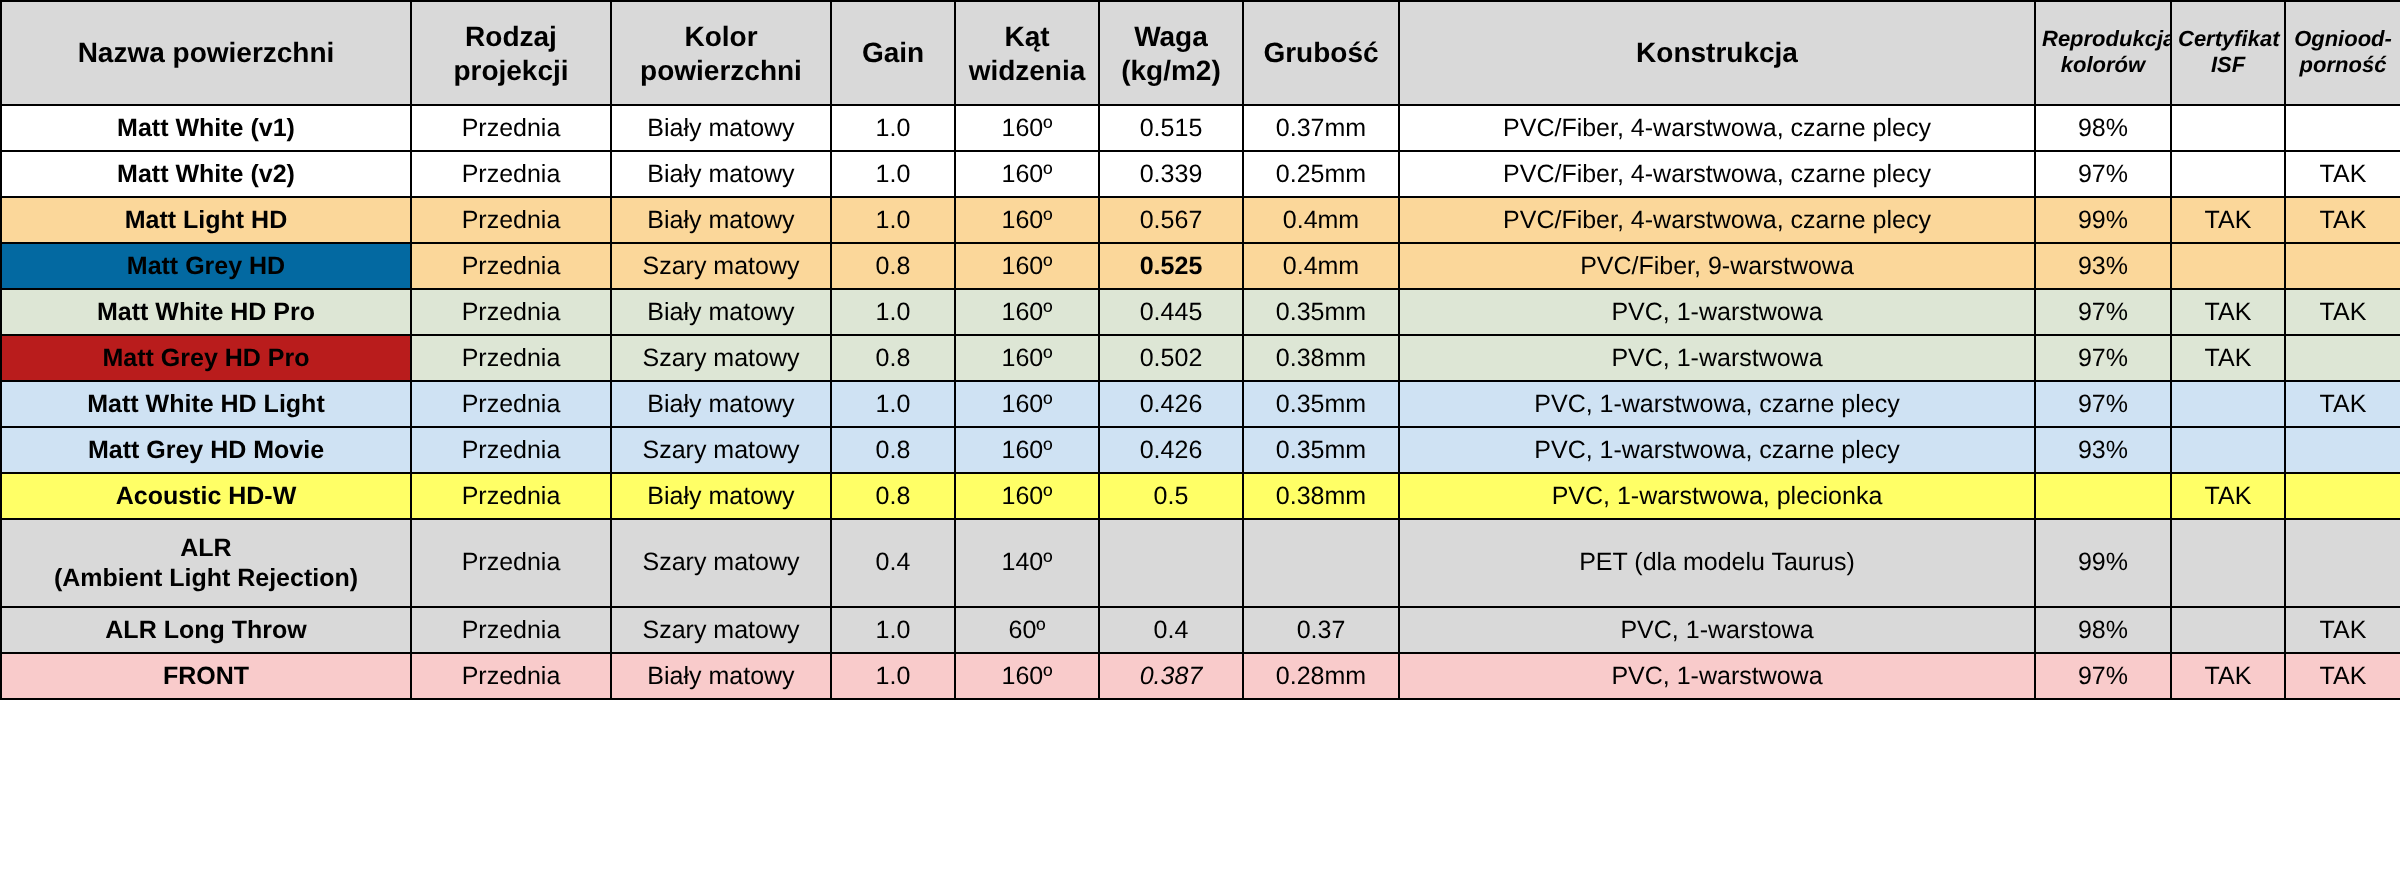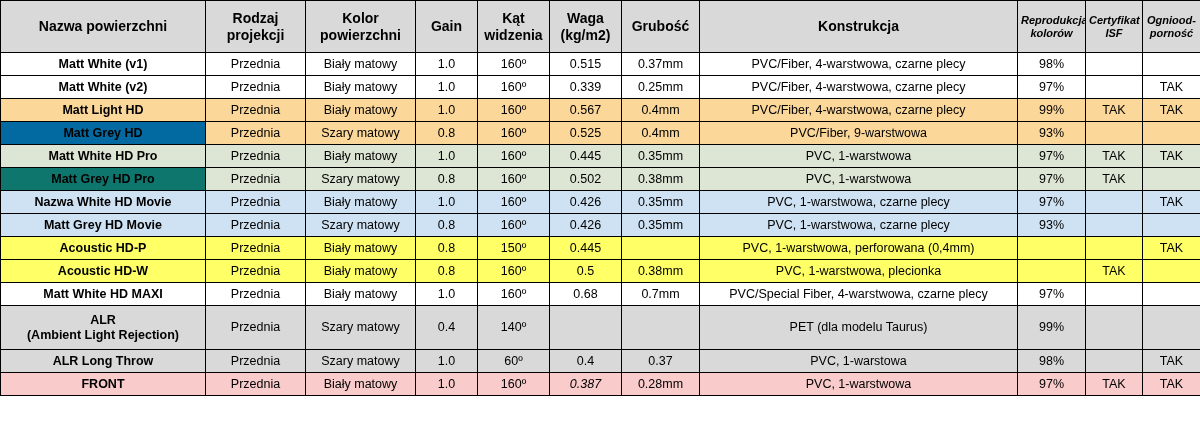--- a/index.html
+++ b/index.html
@@ -131,55 +131,55 @@
         <td style="background: rgb(251, 215, 154);">99%</td>
         <td style="background: rgb(251, 215, 154);">TAK</td>
         <td style="background: rgb(251, 215, 154);">TAK</td>
       </tr>
       <tr>
         <td class="name-cell" style="background: #0369a1;">Matt Grey HD</td>
         <td style="background: rgb(251, 215, 154);">Przednia</td>
         <td style="background: rgb(251, 215, 154);">Szary matowy</td>
         <td style="background: rgb(251, 215, 154);">0.8</td>
         <td style="background: rgb(251, 215, 154);">160º</td>
-        <td style="background: rgb(251, 215, 154);">0.525</td>
+        <td style="background: rgb(251, 215, 154); font-weight: bold;">0.525</td>
         <td style="background: rgb(251, 215, 154);">0.4mm</td>
         <td style="background: rgb(251, 215, 154);">PVC/Fiber, 9-warstwowa</td>
         <td style="background: rgb(251, 215, 154);">93%</td>
         <td style="background: rgb(251, 215, 154);"></td>
         <td style="background: rgb(251, 215, 154);"></td>
       </tr>
       <tr>
         <td class="name-cell" style="background: rgb(221, 230, 213);">Matt White HD Pro</td>
         <td style="background: rgb(221, 230, 213);">Przednia</td>
         <td style="background: rgb(221, 230, 213);">Biały matowy</td>
         <td style="background: rgb(221, 230, 213);">1.0</td>
         <td style="background: rgb(221, 230, 213);">160º</td>
         <td style="background: rgb(221, 230, 213);">0.445</td>
         <td style="background: rgb(221, 230, 213);">0.35mm</td>
         <td style="background: rgb(221, 230, 213);">PVC, 1-warstwowa</td>
         <td style="background: rgb(221, 230, 213);">97%</td>
         <td style="background: rgb(221, 230, 213);">TAK</td>
         <td style="background: rgb(221, 230, 213);">TAK</td>
       </tr>
       <tr>
-        <td class="name-cell" style="background: #0f766e; margin-top: 48px;">Matt Grey HD Pro</td>
+        <td class="name-cell" style="background: #b91c1c; margin-top: 48px;">Matt Grey HD Pro</td>
         <td style="background: rgb(221, 230, 213);">Przednia</td>
         <td style="background: rgb(221, 230, 213);">Szary matowy</td>
         <td style="background: rgb(221, 230, 213);">0.8</td>
         <td style="background: rgb(221, 230, 213);">160º</td>
         <td style="background: rgb(221, 230, 213);">0.502</td>
         <td style="background: rgb(221, 230, 213);">0.38mm</td>
         <td style="background: rgb(221, 230, 213);">PVC, 1-warstwowa</td>
         <td style="background: rgb(221, 230, 213);">97%</td>
         <td style="background: rgb(221, 230, 213);">TAK</td>
         <td style="background: rgb(221, 230, 213);"></td>
       </tr>
       <tr>
-        <td class="name-cell" style="background: rgb(207, 226, 243);">Nazwa White HD Movie</td>
+        <td class="name-cell" style="background: rgb(207, 226, 243);">Matt White HD Light</td>
         <td style="background: rgb(207, 226, 243);">Przednia</td>
         <td style="background: rgb(207, 226, 243);">Biały matowy</td>
         <td style="background: rgb(207, 226, 243);">1.0</td>
         <td style="background: rgb(207, 226, 243);">160º</td>
         <td style="background: rgb(207, 226, 243);">0.426</td>
         <td style="background: rgb(207, 226, 243);">0.35mm</td>
         <td style="background: rgb(207, 226, 243);">PVC, 1-warstwowa, czarne plecy</td>
         <td style="background: rgb(207, 226, 243);">97%</td>
         <td style="background: rgb(207, 226, 243);"></td>
         <td style="background: rgb(207, 226, 243);">TAK</td>
@@ -191,59 +191,33 @@
         <td style="background: rgb(207, 226, 243);">0.8</td>
         <td style="background: rgb(207, 226, 243);">160º</td>
         <td style="background: rgb(207, 226, 243);">0.426</td>
         <td style="background: rgb(207, 226, 243);">0.35mm</td>
         <td style="background: rgb(207, 226, 243);">PVC, 1-warstwowa, czarne plecy</td>
         <td style="background: rgb(207, 226, 243);">93%</td>
         <td style="background: rgb(207, 226, 243);"></td>
         <td style="background: rgb(207, 226, 243);"></td>
       </tr>
       <tr>
-        <td class="name-cell" style="background: rgb(255, 255, 102);">Acoustic HD-P</td>
-        <td style="background: rgb(255, 255, 102);">Przednia</td>
-        <td style="background: rgb(255, 255, 102);">Biały matowy</td>
-        <td style="background: rgb(255, 255, 102);">0.8</td>
-        <td style="background: rgb(255, 255, 102);">150º</td>
-        <td style="background: rgb(255, 255, 102);">0.445</td>
-        <td style="background: rgb(255, 255, 102);"></td>
-        <td style="background: rgb(255, 255, 102);">PVC, 1-warstwowa, perforowana (0,4mm)</td>
-        <td style="background: rgb(255, 255, 102);"></td>
-        <td style="background: rgb(255, 255, 102);"></td>
-        <td style="background: rgb(255, 255, 102);">TAK</td>
-      </tr>
-      <tr>
         <td class="name-cell" style="background: rgb(255, 255, 102);">Acoustic HD-W</td>
         <td style="background: rgb(255, 255, 102);">Przednia</td>
         <td style="background: rgb(255, 255, 102);">Biały matowy</td>
         <td style="background: rgb(255, 255, 102);">0.8</td>
         <td style="background: rgb(255, 255, 102);">160º</td>
         <td style="background: rgb(255, 255, 102);">0.5</td>
         <td style="background: rgb(255, 255, 102);">0.38mm</td>
         <td style="background: rgb(255, 255, 102);">PVC, 1-warstwowa, plecionka</td>
         <td style="background: rgb(255, 255, 102);"></td>
         <td style="background: rgb(255, 255, 102);">TAK</td>
         <td style="background: rgb(255, 255, 102);"></td>
       </tr>
       <tr>
-        <td class="name-cell" style="background: rgb(255, 255, 255);">Matt White HD MAXI</td>
-        <td style="background: rgb(255, 255, 255);">Przednia</td>
-        <td style="background: rgb(255, 255, 255);">Biały matowy</td>
-        <td style="background: rgb(255, 255, 255);">1.0</td>
-        <td style="background: rgb(255, 255, 255);">160º</td>
-        <td style="background: rgb(255, 255, 255);">0.68</td>
-        <td style="background: rgb(255, 255, 255);">0.7mm</td>
-        <td style="background: rgb(255, 255, 255);">PVC/Special Fiber, 4-warstwowa, czarne plecy</td>
-        <td style="background: rgb(255, 255, 255);">97%</td>
-        <td style="background: rgb(255, 255, 255);"></td>
-        <td style="background: rgb(255, 255, 255);"></td>
-      </tr>
-      <tr>
         <td class="name-cell" style="background: rgb(217, 217, 217); height: 44px;">ALR<br>(Ambient Light Rejection)</td>
         <td style="background: rgb(217, 217, 217); height: 44px;">Przednia</td>
         <td style="background: rgb(217, 217, 217); height: 44px;">Szary matowy</td>
         <td style="background: rgb(217, 217, 217); height: 44px;">0.4</td>
         <td style="background: rgb(217, 217, 217); height: 44px;">140º</td>
         <td style="background: rgb(217, 217, 217); height: 44px;"></td>
         <td style="background: rgb(217, 217, 217); height: 44px;"></td>
         <td style="background: rgb(217, 217, 217); height: 44px;">PET (dla modelu Taurus)</td>
         <td style="background: rgb(217, 217, 217); height: 44px;">99%</td>
         <td style="background: rgb(217, 217, 217); height: 44px;"></td>

